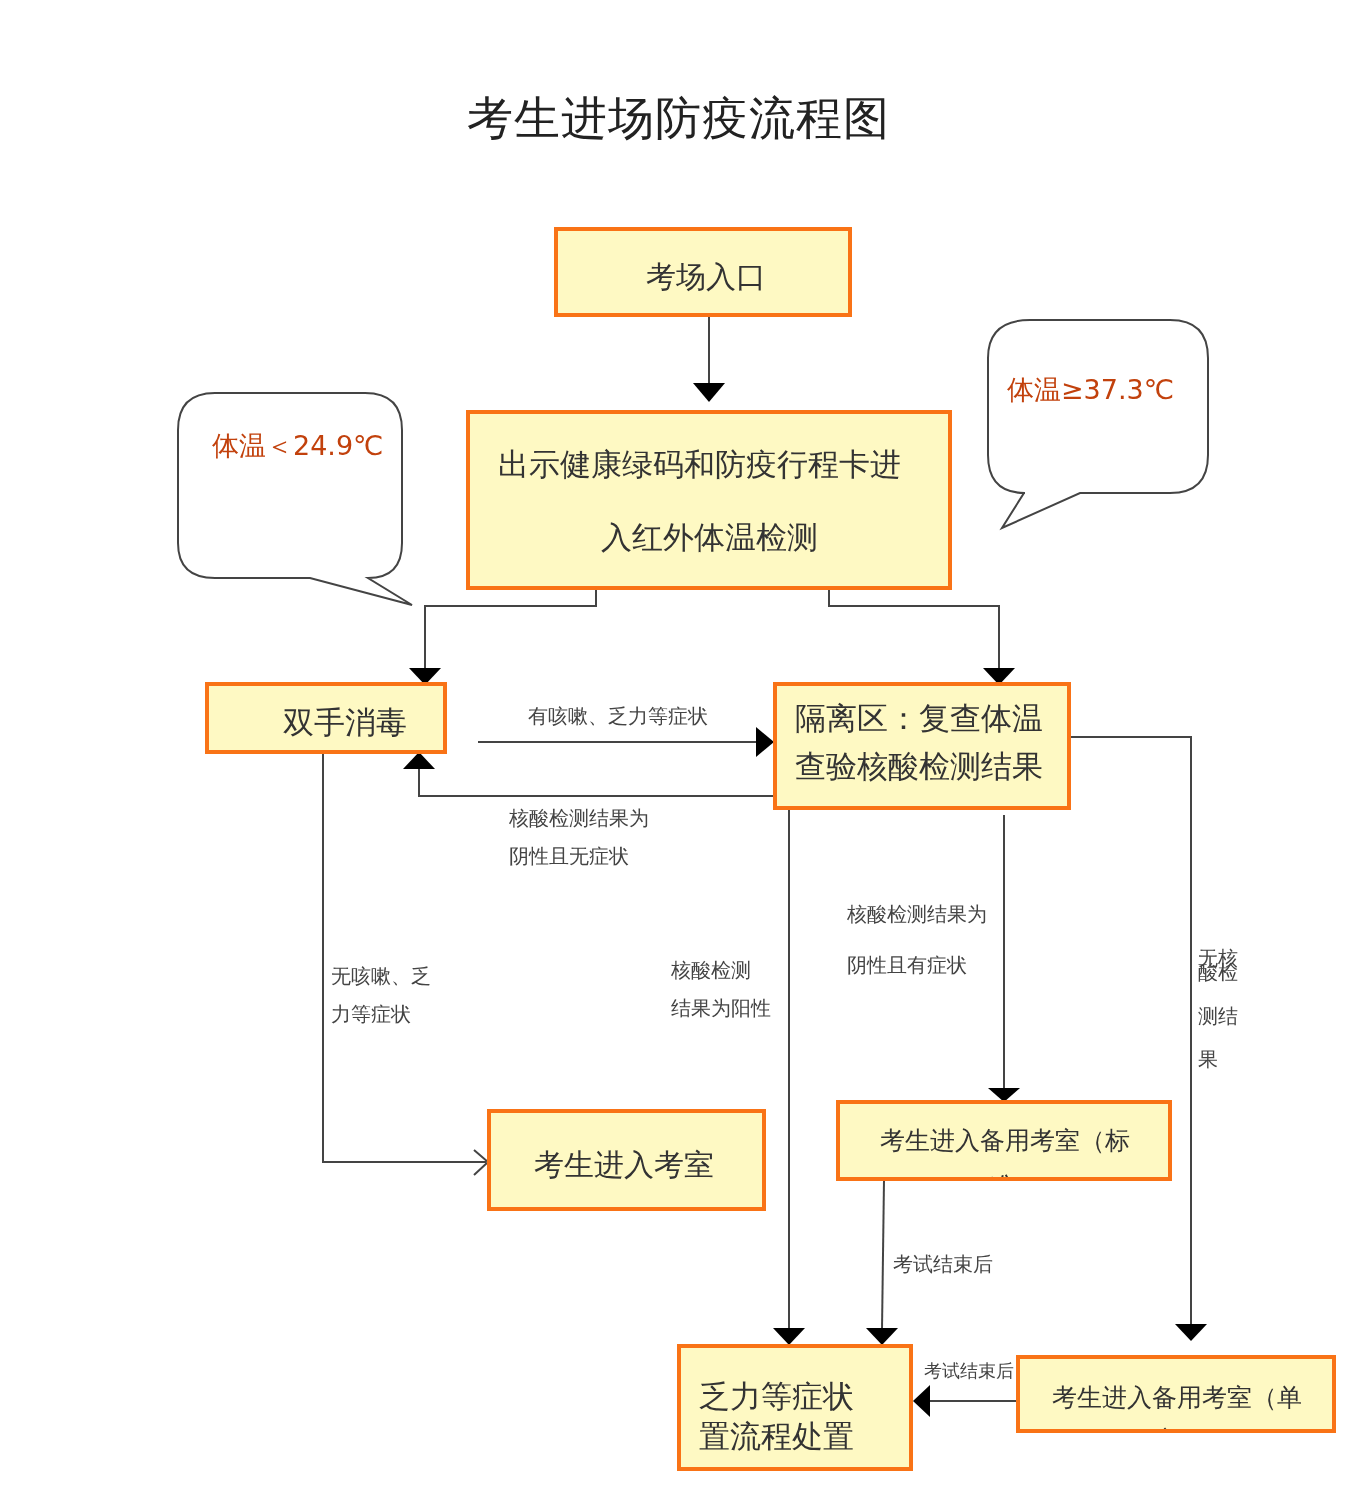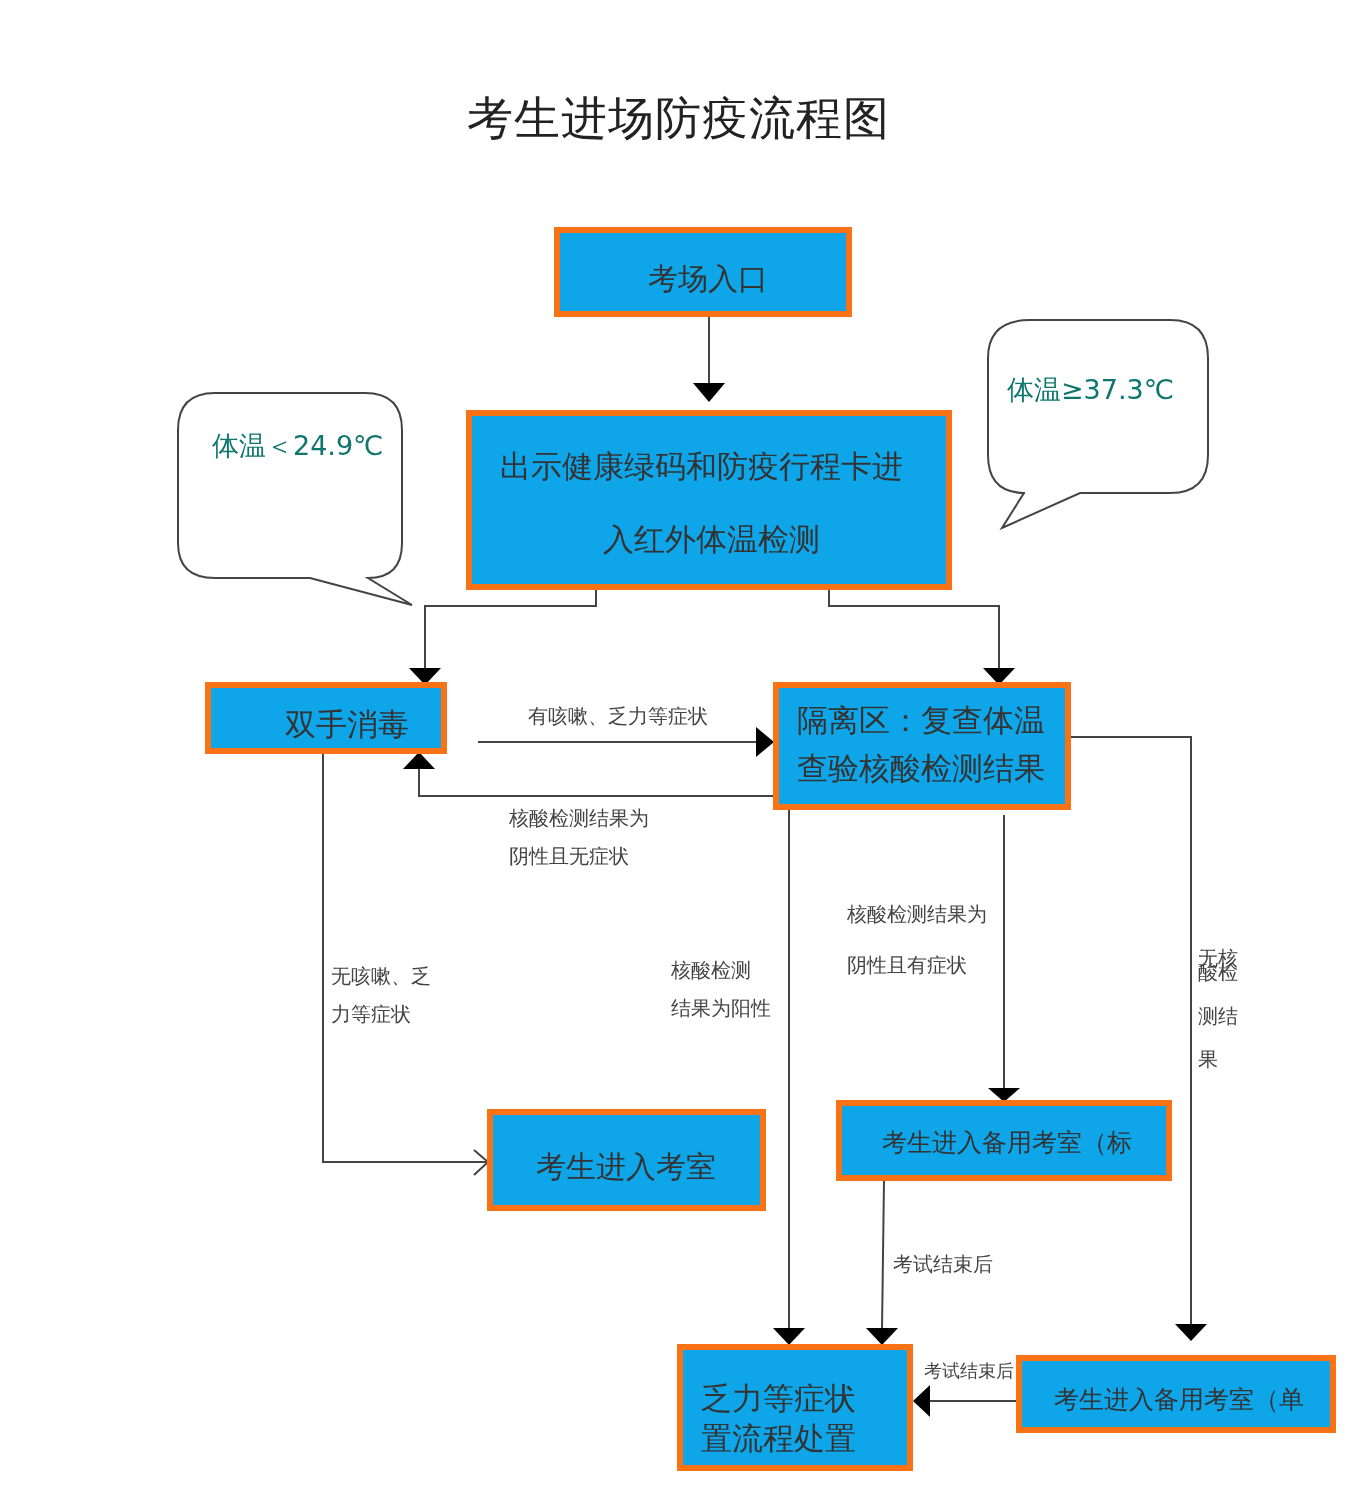--- a/index.html
+++ b/index.html
@@ -1,24 +1,24 @@
 <!DOCTYPE html>
 <html><head>
   <meta charset="utf-8">
   <style>
     html, body { margin: 0; padding: 0; background: #ffffff; }
     body { width: 1357px; height: 1512px; position: relative; overflow: hidden;
            font-family: "DejaVu Sans", "Liberation Sans", sans-serif; color: #333; }
     .title { position: absolute; left: 0; width: 1357px; top: 88px; text-align: center;
              font-size: 46px; color: #222; letter-spacing: 1px; }
-    .node { position: absolute; border: 6px solid #f97316; background: #0ea5e9; box-sizing: border-box; color: #333; }
+    .node { position: absolute; border: 4px solid #f97316; background: #fef9c3; box-sizing: border-box; color: #333; }
     .node span { position: absolute; white-space: nowrap; }
     .lbl { position: absolute; font-size: 20px; color: #444; white-space: nowrap; line-height: 1; }
     svg.wires { position: absolute; left: 0; top: 0; width: 1357px; height: 1512px; }
-    .bubble-text { position: absolute; font-size: 27px; color: #0f766e; white-space: nowrap; }
+    .bubble-text { position: absolute; font-size: 27px; color: #c2410c; white-space: nowrap; }
   </style>
 </head>
 <body>
 
 <div class="title">考生进场防疫流程图</div>
 
 <svg class="wires" viewBox="0 0 1357 1512">
   <g fill="none" stroke="#444" stroke-width="2">
 
     <path d="M215 393 H365 Q402 393 402 430 V543 Q402 578 368 578 L412 605 L310 578 H215 Q178 578 178 543 V430 Q178 393 215 393 Z"></path>

